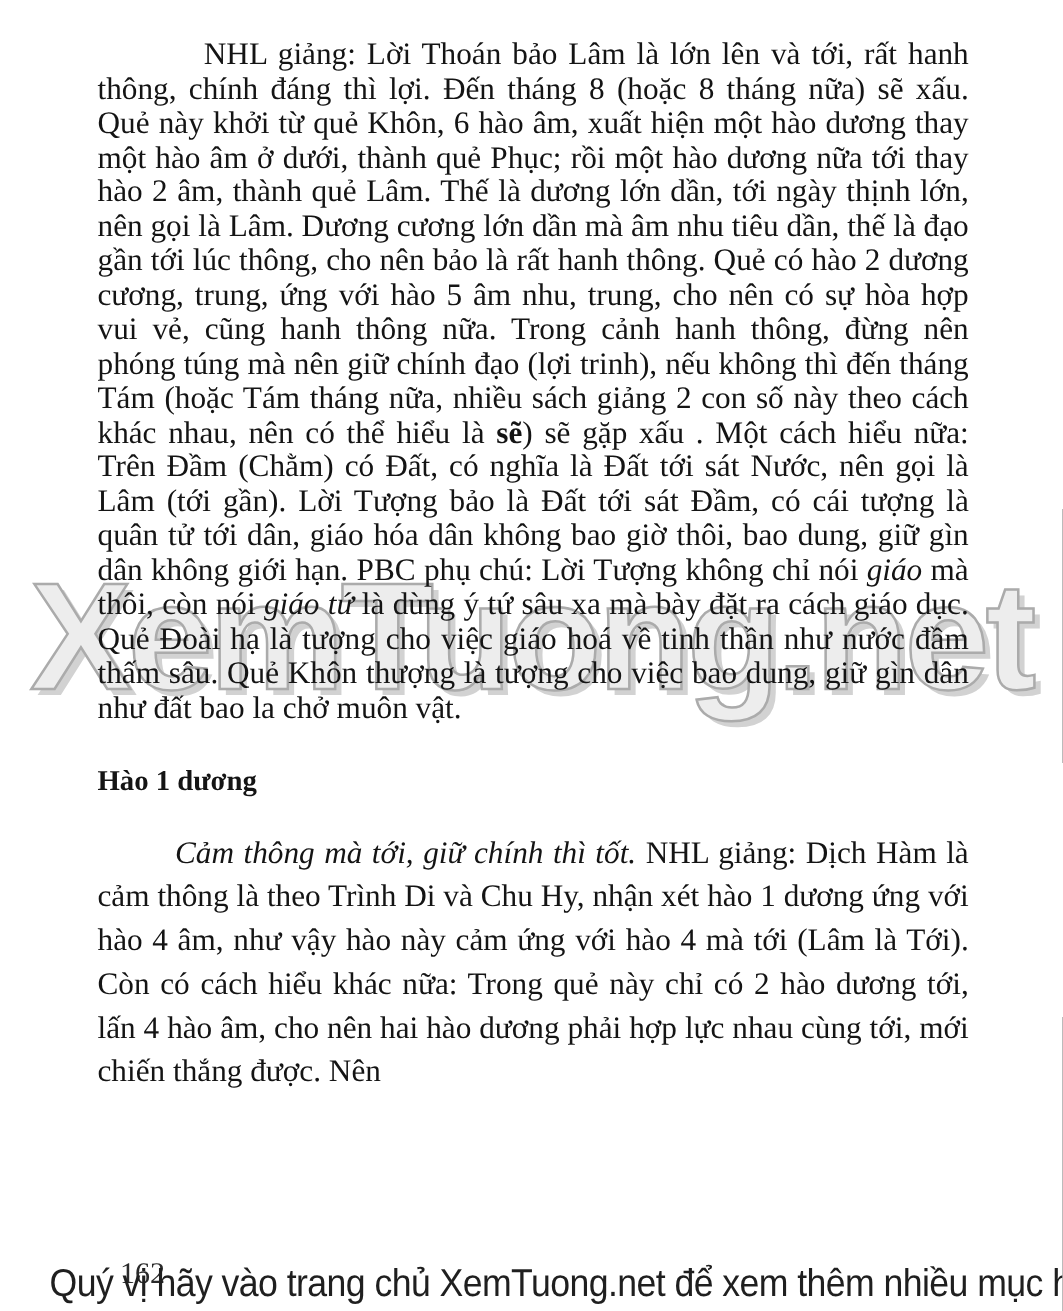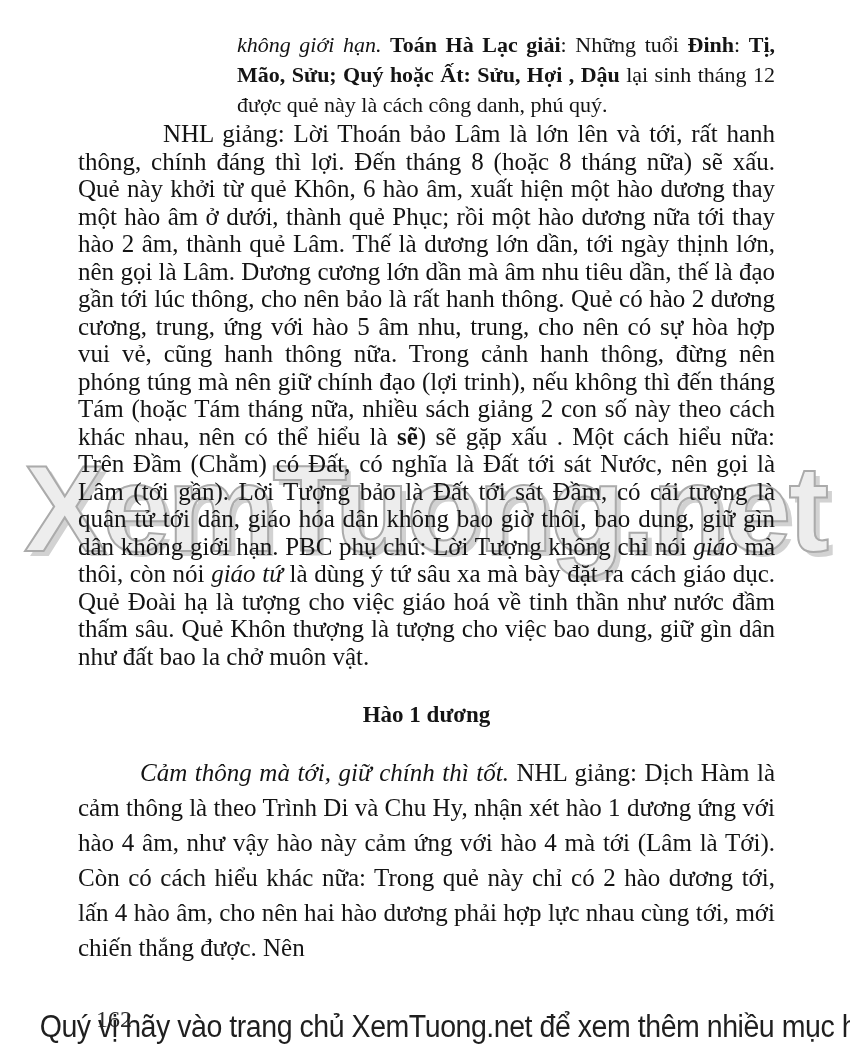--- a/index.html
+++ b/index.html
@@ -55,21 +55,20 @@
     font-size: 25px;
     line-height: 27.5px;
     text-indent: 85px;
   }
   .body-para.loose {
     line-height: 35px;
     text-indent: 62px;
   }
   .section-heading {
     margin: 33px 0 29px 0;
-    text-align: center;
     font-size: 23px;
     font-weight: bold;
     line-height: 1;
   }
   .b { font-weight: bold; }
   .i { font-style: italic; }
   .page-number {
     position: absolute;
     left: 96px;
     bottom: 16px;
@@ -97,21 +96,20 @@
     white-space: nowrap;
   }
 </style>
 </head>
 <body>
 
 <div class="page">
   <div class="watermark">XemTuong.net</div>
 
   <div class="content">
-      <p class="quote-block"><span class="i">không giới hạn. </span><span class="b">Toán Hà Lạc giải</span><span>: Những tuổi </span><span class="b">Đinh</span><span>: </span><span class="b">Tị, Mão, Sửu; Quý hoặc Ất: Sửu, Hợi , Dậu</span><span> lại sinh tháng 12 được quẻ này là cách công danh, phú quý.</span></p>
       <p class="body-para"><span>NHL giảng: Lời Thoán bảo Lâm là lớn lên và tới, rất hanh thông, chính đáng thì lợi. Đến tháng 8 (hoặc 8 tháng nữa) sẽ xấu. Quẻ này khởi từ quẻ Khôn, 6 hào âm, xuất hiện một hào dương thay một hào âm ở dưới, thành quẻ Phục; rồi một hào dương nữa tới thay hào 2 âm, thành quẻ Lâm. Thế là dương lớn dần, tới ngày thịnh lớn, nên gọi là Lâm. Dương cương lớn dần mà âm nhu tiêu dần, thế là đạo gần tới lúc thông, cho nên bảo là rất hanh thông. Quẻ có hào 2 dương cương, trung, ứng với hào 5 âm nhu, trung, cho nên có sự hòa hợp vui vẻ, cũng hanh thông nữa. Trong cảnh hanh thông, đừng nên phóng túng mà nên giữ chính đạo (lợi trinh), nếu không thì đến tháng Tám (hoặc Tám tháng nữa, nhiều sách giảng 2 con số này theo cách khác nhau, nên có thể hiểu là </span><span class="b">sẽ</span><span>) sẽ gặp xấu . Một cách hiểu nữa: Trên Đầm (Chằm) có Đất, có nghĩa là Đất tới sát Nước, nên gọi là Lâm (tới gần). Lời Tượng bảo là Đất tới sát Đầm, có cái tượng là quân tử tới dân, giáo hóa dân không bao giờ thôi, bao dung, giữ gìn dân không giới hạn. PBC phụ chú: Lời Tượng không chỉ nói </span><span class="i">giáo</span><span> mà thôi, còn nói </span><span class="i">giáo tứ</span><span> là dùng ý tứ sâu xa mà bày đặt ra cách giáo dục. Quẻ Đoài hạ là tượng cho việc giáo hoá về tinh thần như nước đầm thấm sâu. Quẻ Khôn thượng là tượng cho việc bao dung, giữ gìn dân như đất bao la chở muôn vật.</span></p>
       <h2 class="section-heading"><span>Hào 1 dương</span></h2>
       <p class="body-para loose"><span class="i">Cảm thông mà tới, giữ chính thì tốt.</span><span> NHL giảng: Dịch Hàm là cảm thông là theo Trình Di và Chu Hy, nhận xét hào 1 dương ứng với hào 4 âm, như vậy hào này cảm ứng với hào 4 mà tới (Lâm là Tới). Còn có cách hiểu khác nữa: Trong quẻ này chỉ có 2 hào dương tới, lấn 4 hào âm, cho nên hai hào dương phải hợp lực nhau cùng tới, mới chiến thắng được. Nên</span></p>
     </div>
 
   <div class="page-number">162</div>
 
   <div class="footer">
     <span>Quý vị hãy vào trang chủ XemTuong.net để xem thêm nhiều mục hay khác</span>
   </div>

